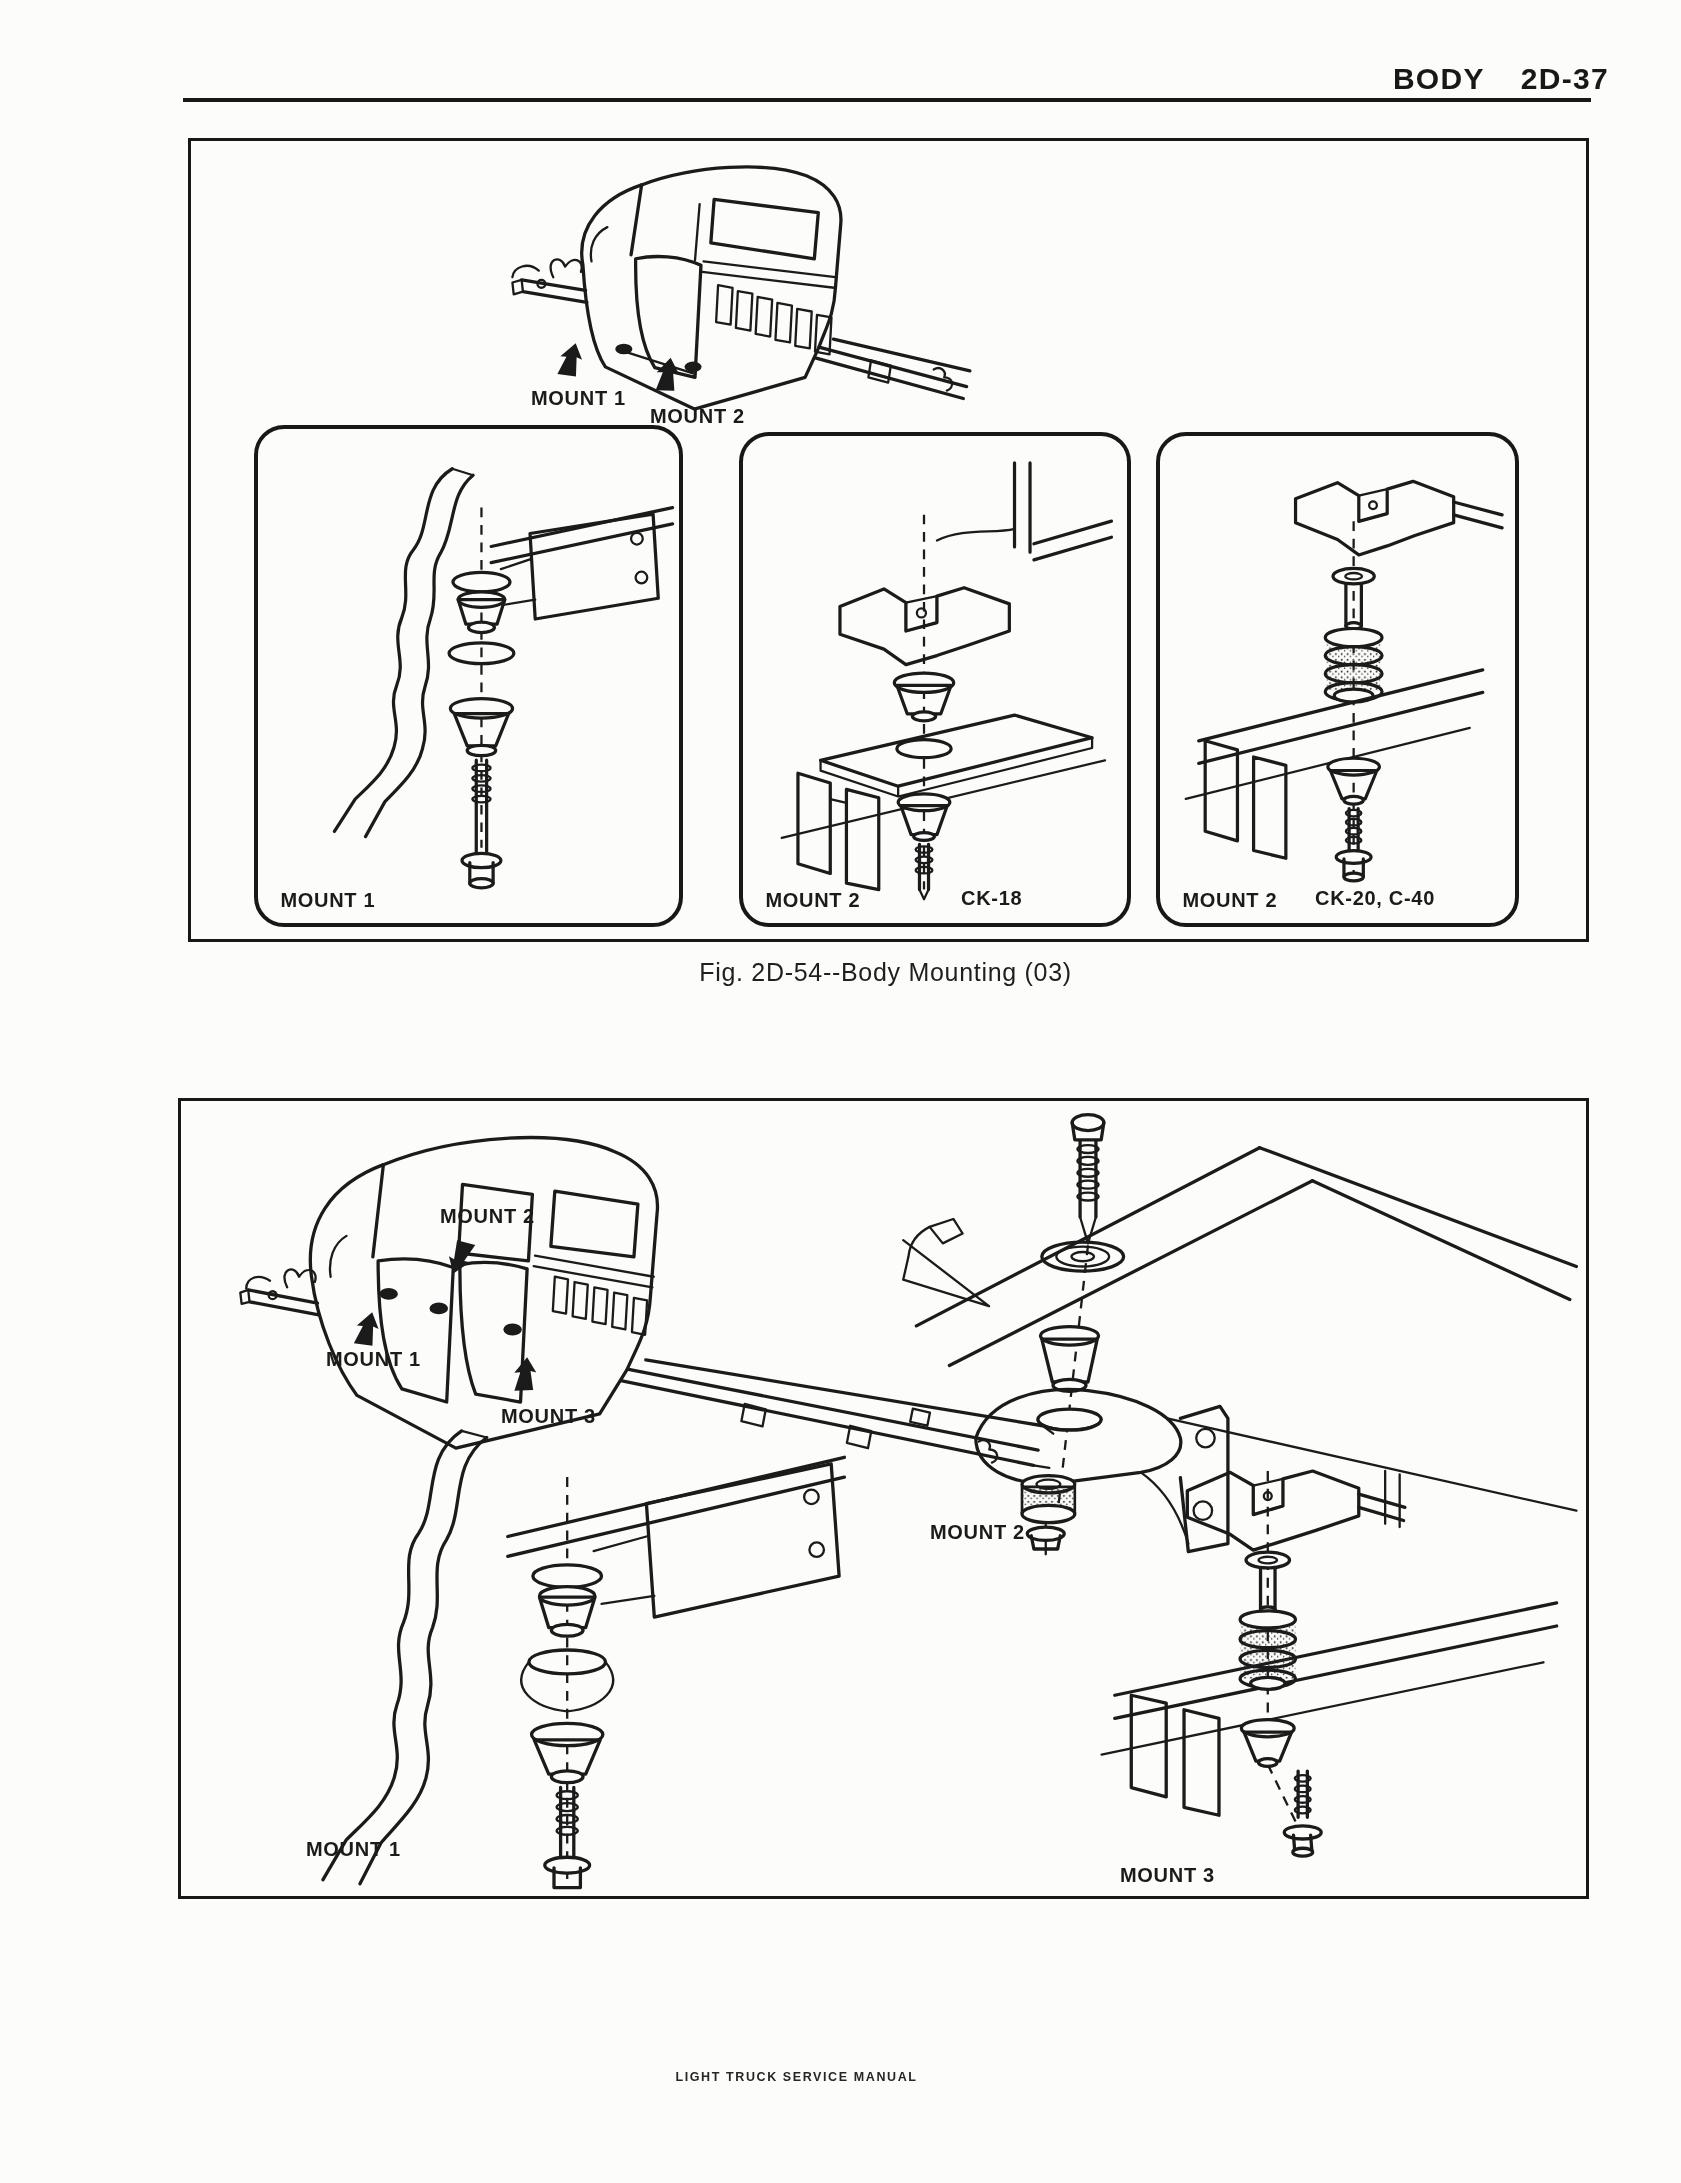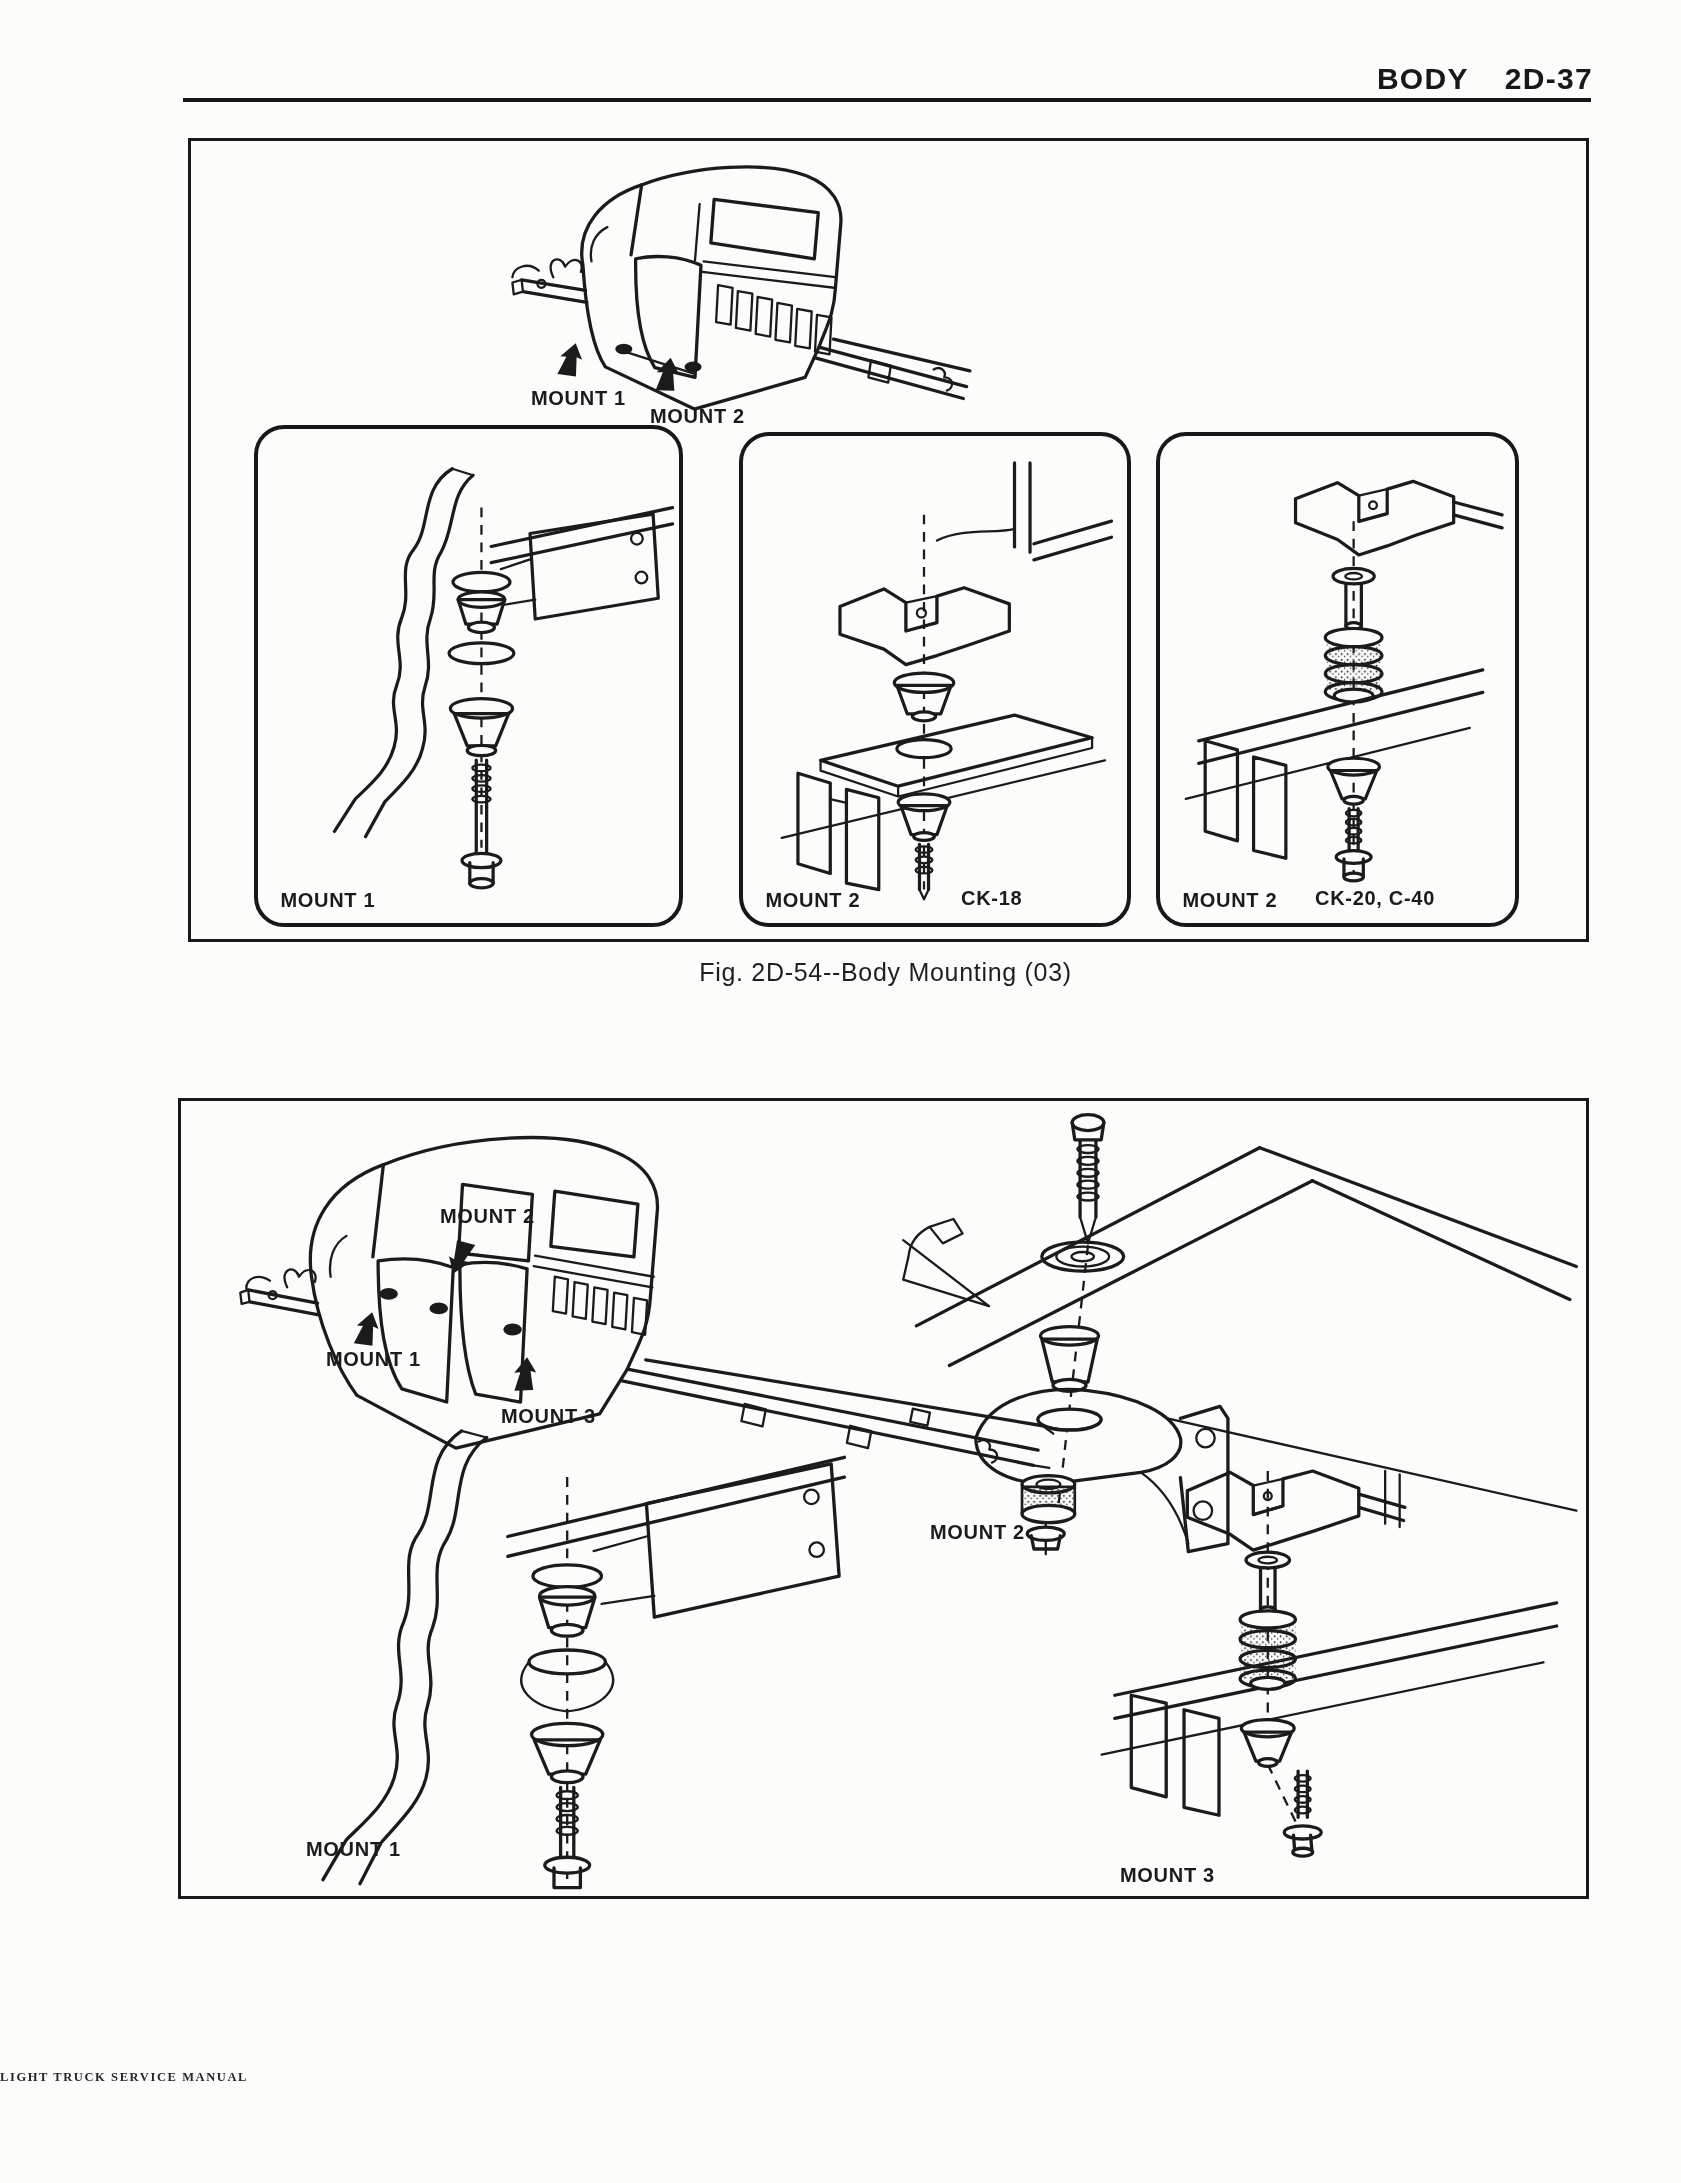--- a/index.html
+++ b/index.html
@@ -10,20 +10,21 @@
     font-family:"Liberation Sans", sans-serif;
     color:#1b1b1b;
     overflow:hidden;
   }
   .abs{position:absolute;}
   
   .hdr{
     position:absolute;left:0;top:62px;width:1593px;
     text-align:right;font-weight:bold;font-size:30px;letter-spacing:1.3px;
     color:#181818;
+    padding-left:16px;
   }
   .hdr .sect{margin-right:36px;}
   .hdr-rule{
     position:absolute;left:183px;top:98px;width:1408px;height:4px;
     background:#181818;
   }
   
   .figbox{
     position:absolute;border:3.3px solid #181818;background:transparent;
   }
@@ -50,22 +51,22 @@
     position:absolute;font-weight:bold;font-size:20px;letter-spacing:0.7px;
     white-space:nowrap;z-index:5;
   }
   .caption{
     position:absolute;text-align:center;font-size:25px;letter-spacing:0.7px;
     color:#1f1f1f;
   }
   .cap1{left:188px;top:958px;width:1395px;}
   .cap2{left:178px;top:1915px;width:1405px;}
   .footer{
-    position:absolute;left:0;top:2070px;width:1593px;text-align:left;
-    font-size:12.5px;font-weight:bold;letter-spacing:1.6px;color:#262626;font-family:Liberation Serif, serif;
+    position:absolute;left:0;top:2070px;width:1593px;text-align:center;
+    font-size:12.5px;font-weight:bold;letter-spacing:1.6px;color:#262626;
   }
   
   .s{fill:none;stroke:#1b1b1b;stroke-width:5;stroke-linecap:round;stroke-linejoin:round;}
   .s4{fill:none;stroke:#1b1b1b;stroke-width:3.5;stroke-linecap:round;stroke-linejoin:round;}
   .w{fill:#fcfcfa;stroke:#1b1b1b;stroke-width:5;stroke-linejoin:round;}
   .f{fill:#1b1b1b;stroke:none;}
   .dash{fill:none;stroke:#1b1b1b;stroke-width:3.5;stroke-dasharray:15 12;}
 </style>
 </head>
 <body>

